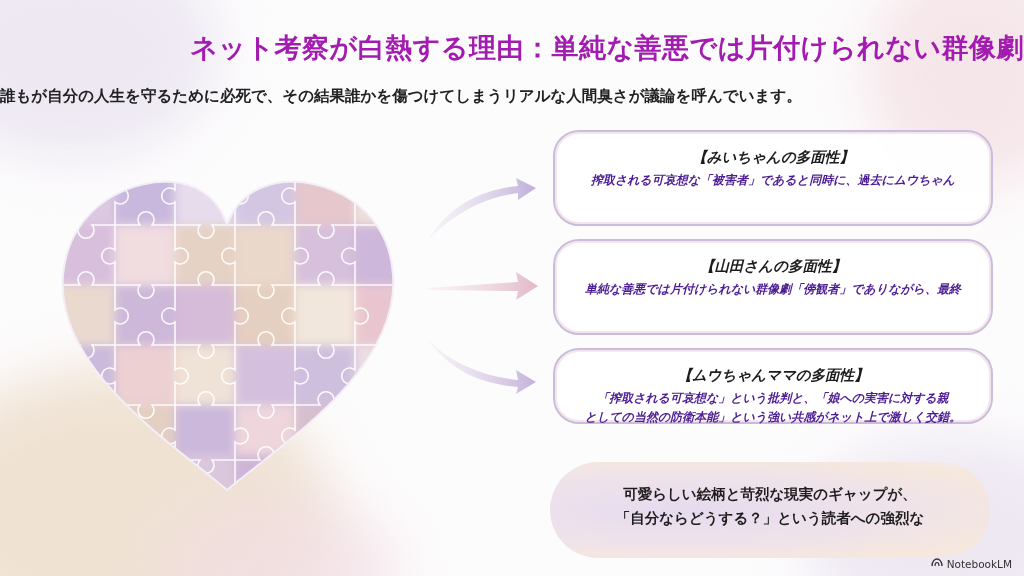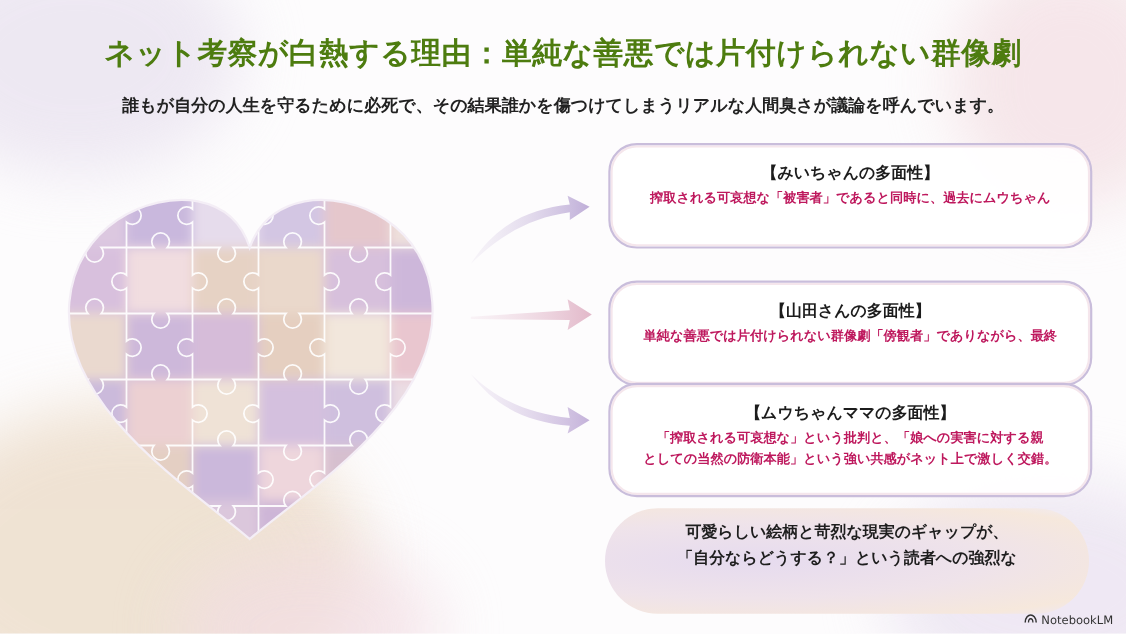--- a/index.html
+++ b/index.html
@@ -12,48 +12,48 @@
   }
   .bg-wash { position: absolute; border-radius: 50%; filter: blur(28px); pointer-events: none; }
   .wash-tl { left: -80px; top: -60px; width: 300px; height: 220px; background: #e7e0ee; opacity: .7; }
   .wash-tr { right: -60px; top: -40px; width: 220px; height: 230px; background: #f3dfe3; opacity: .75; }
   .wash-bl { left: -90px; bottom: -80px; width: 420px; height: 290px; background: #ecdcc9; opacity: .8; }
   .wash-bl2 { left: 160px; bottom: -70px; width: 240px; height: 150px; background: #f2dde3; opacity: .7; }
   .wash-br { right: -80px; bottom: -60px; width: 300px; height: 200px; background: #e8e0ef; opacity: .7; }
 
   .title {
     position: absolute; left: 0; right: 0; top: 30px;
-    text-align: center; font-size: 27px; font-weight: bold; letter-spacing: .5px; color: #4d7c0f;
+    text-align: right; font-size: 27px; font-weight: bold; letter-spacing: .5px; color: #a21caf;
   }
   .subtitle {
     position: absolute; left: 0; right: 0; top: 86px;
-    text-align: center; font-size: 15.5px; font-weight: bold; color: #222;
+    font-size: 15.5px; font-weight: bold; color: #222;
   }
 
   .heart { position: absolute; left: 55px; top: 165px; width: 345px; height: 330px; }
   .arrows { position: absolute; left: 420px; top: 160px; width: 130px; height: 240px; }
 
   .card {
     position: absolute; left: 553px; width: 440px;
     border: 2.5px solid #c9bddb; border-radius: 26px;
     background: rgba(255,255,255,.92);
     box-shadow: 0 0 0 2px rgba(238,214,224,.6) inset;
-    text-align: center; padding: 10px 14px 0;
+    text-align: center; padding: 10px 14px 0; font-style: italic;
   }
   .card-1 { top: 130px; height: 96px; }
-  .card-2 { top: 255px; height: 96px; }
-  .card-3 { top: 348px; height: 104px; }
+  .card-2 { top: 239px; height: 96px; }
+  .card-3 { top: 348px; height: 76px; }
   .card-title { font-size: 14.5px; font-weight: bold; color: #1c1c1c; margin-top: 6px; }
-  .card-body { font-size: 12px; font-weight: bold; line-height: 19px; color: #be185d; margin-top: 4px; }
+  .card-body { font-size: 12px; font-weight: bold; line-height: 19px; color: #4c1d95; margin-top: 4px; }
 
   .summary {
     position: absolute; left: 550px; top: 462px; width: 440px; height: 96px;
     border-radius: 48px;
     background: radial-gradient(ellipse at 30% 50%, #e6dbef 0%, #efe3ea 50%, #f6e8dc 85%, rgba(250,240,232,0) 100%);
-    text-align: center; padding-top: 10px;
+    text-align: center; padding-top: 20px;
   }
   .summary-line { font-size: 14.5px; font-weight: bold; line-height: 24px; color: #1e1e1e; }
 
   .brand {
     position: absolute; right: 12px; bottom: 6px;
     display: flex; align-items: flex-start; gap: 4px;
     font-size: 10.5px; color: #333;
   }
   .brand svg { width: 12px; height: 9px; }
 </style>

